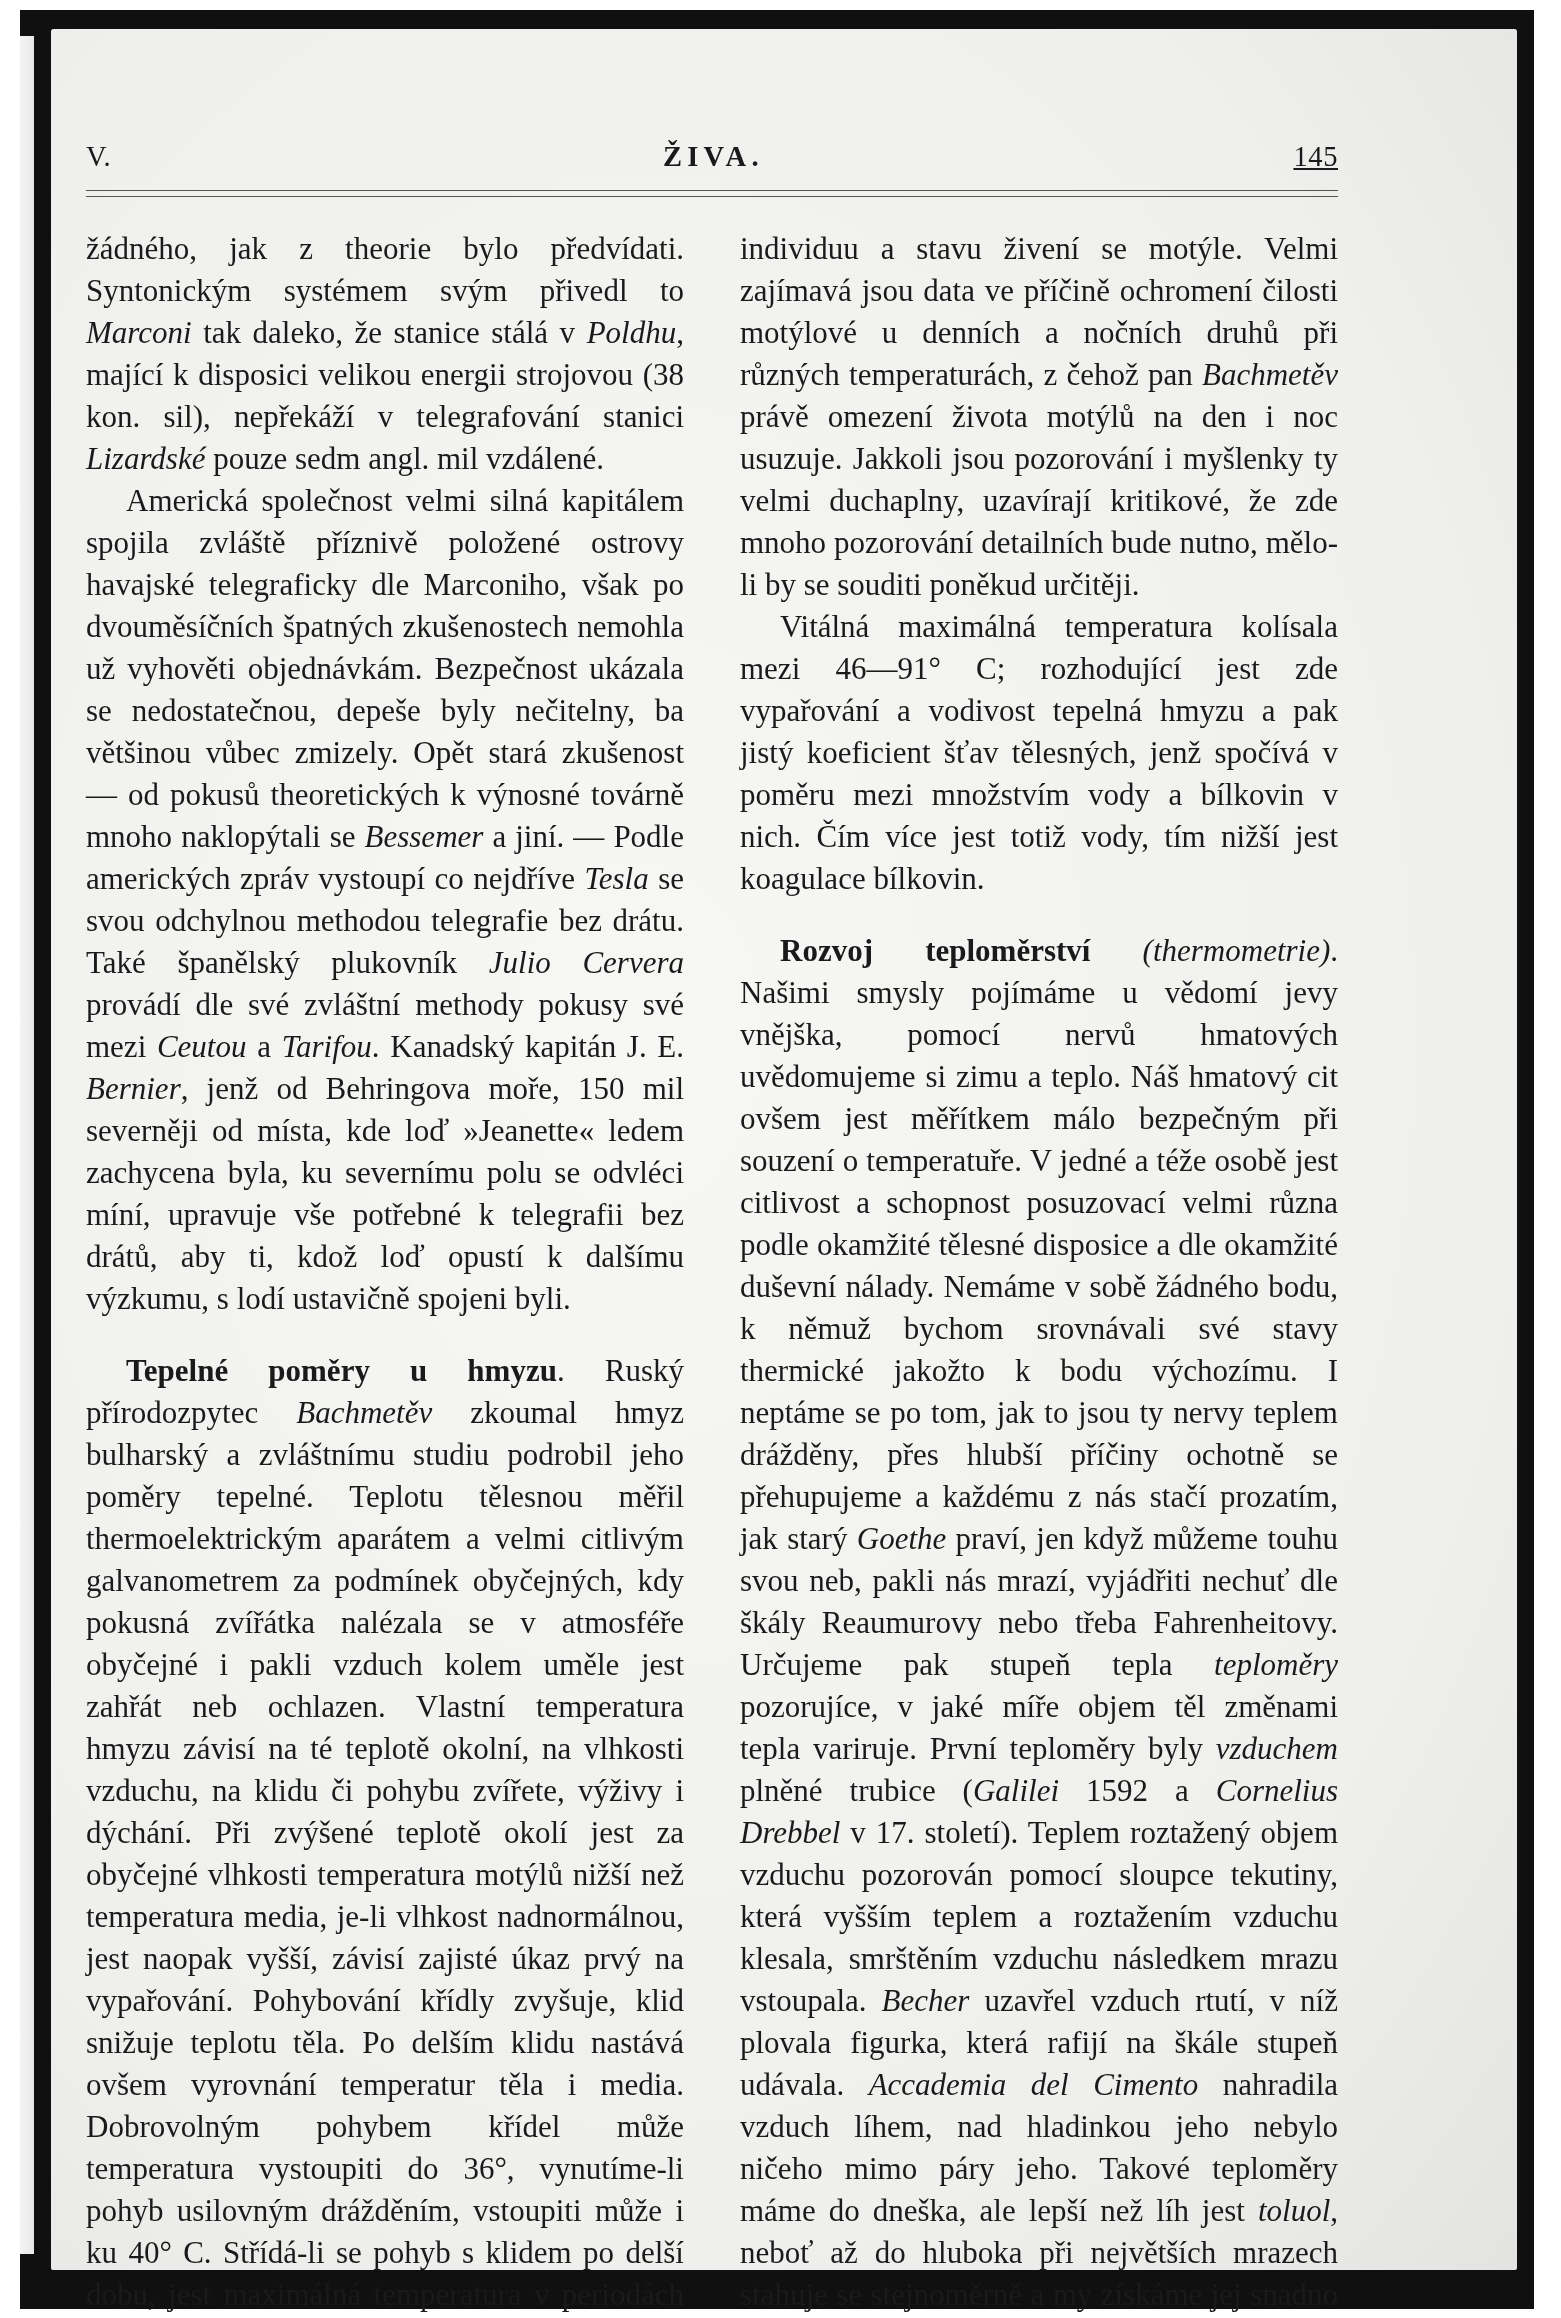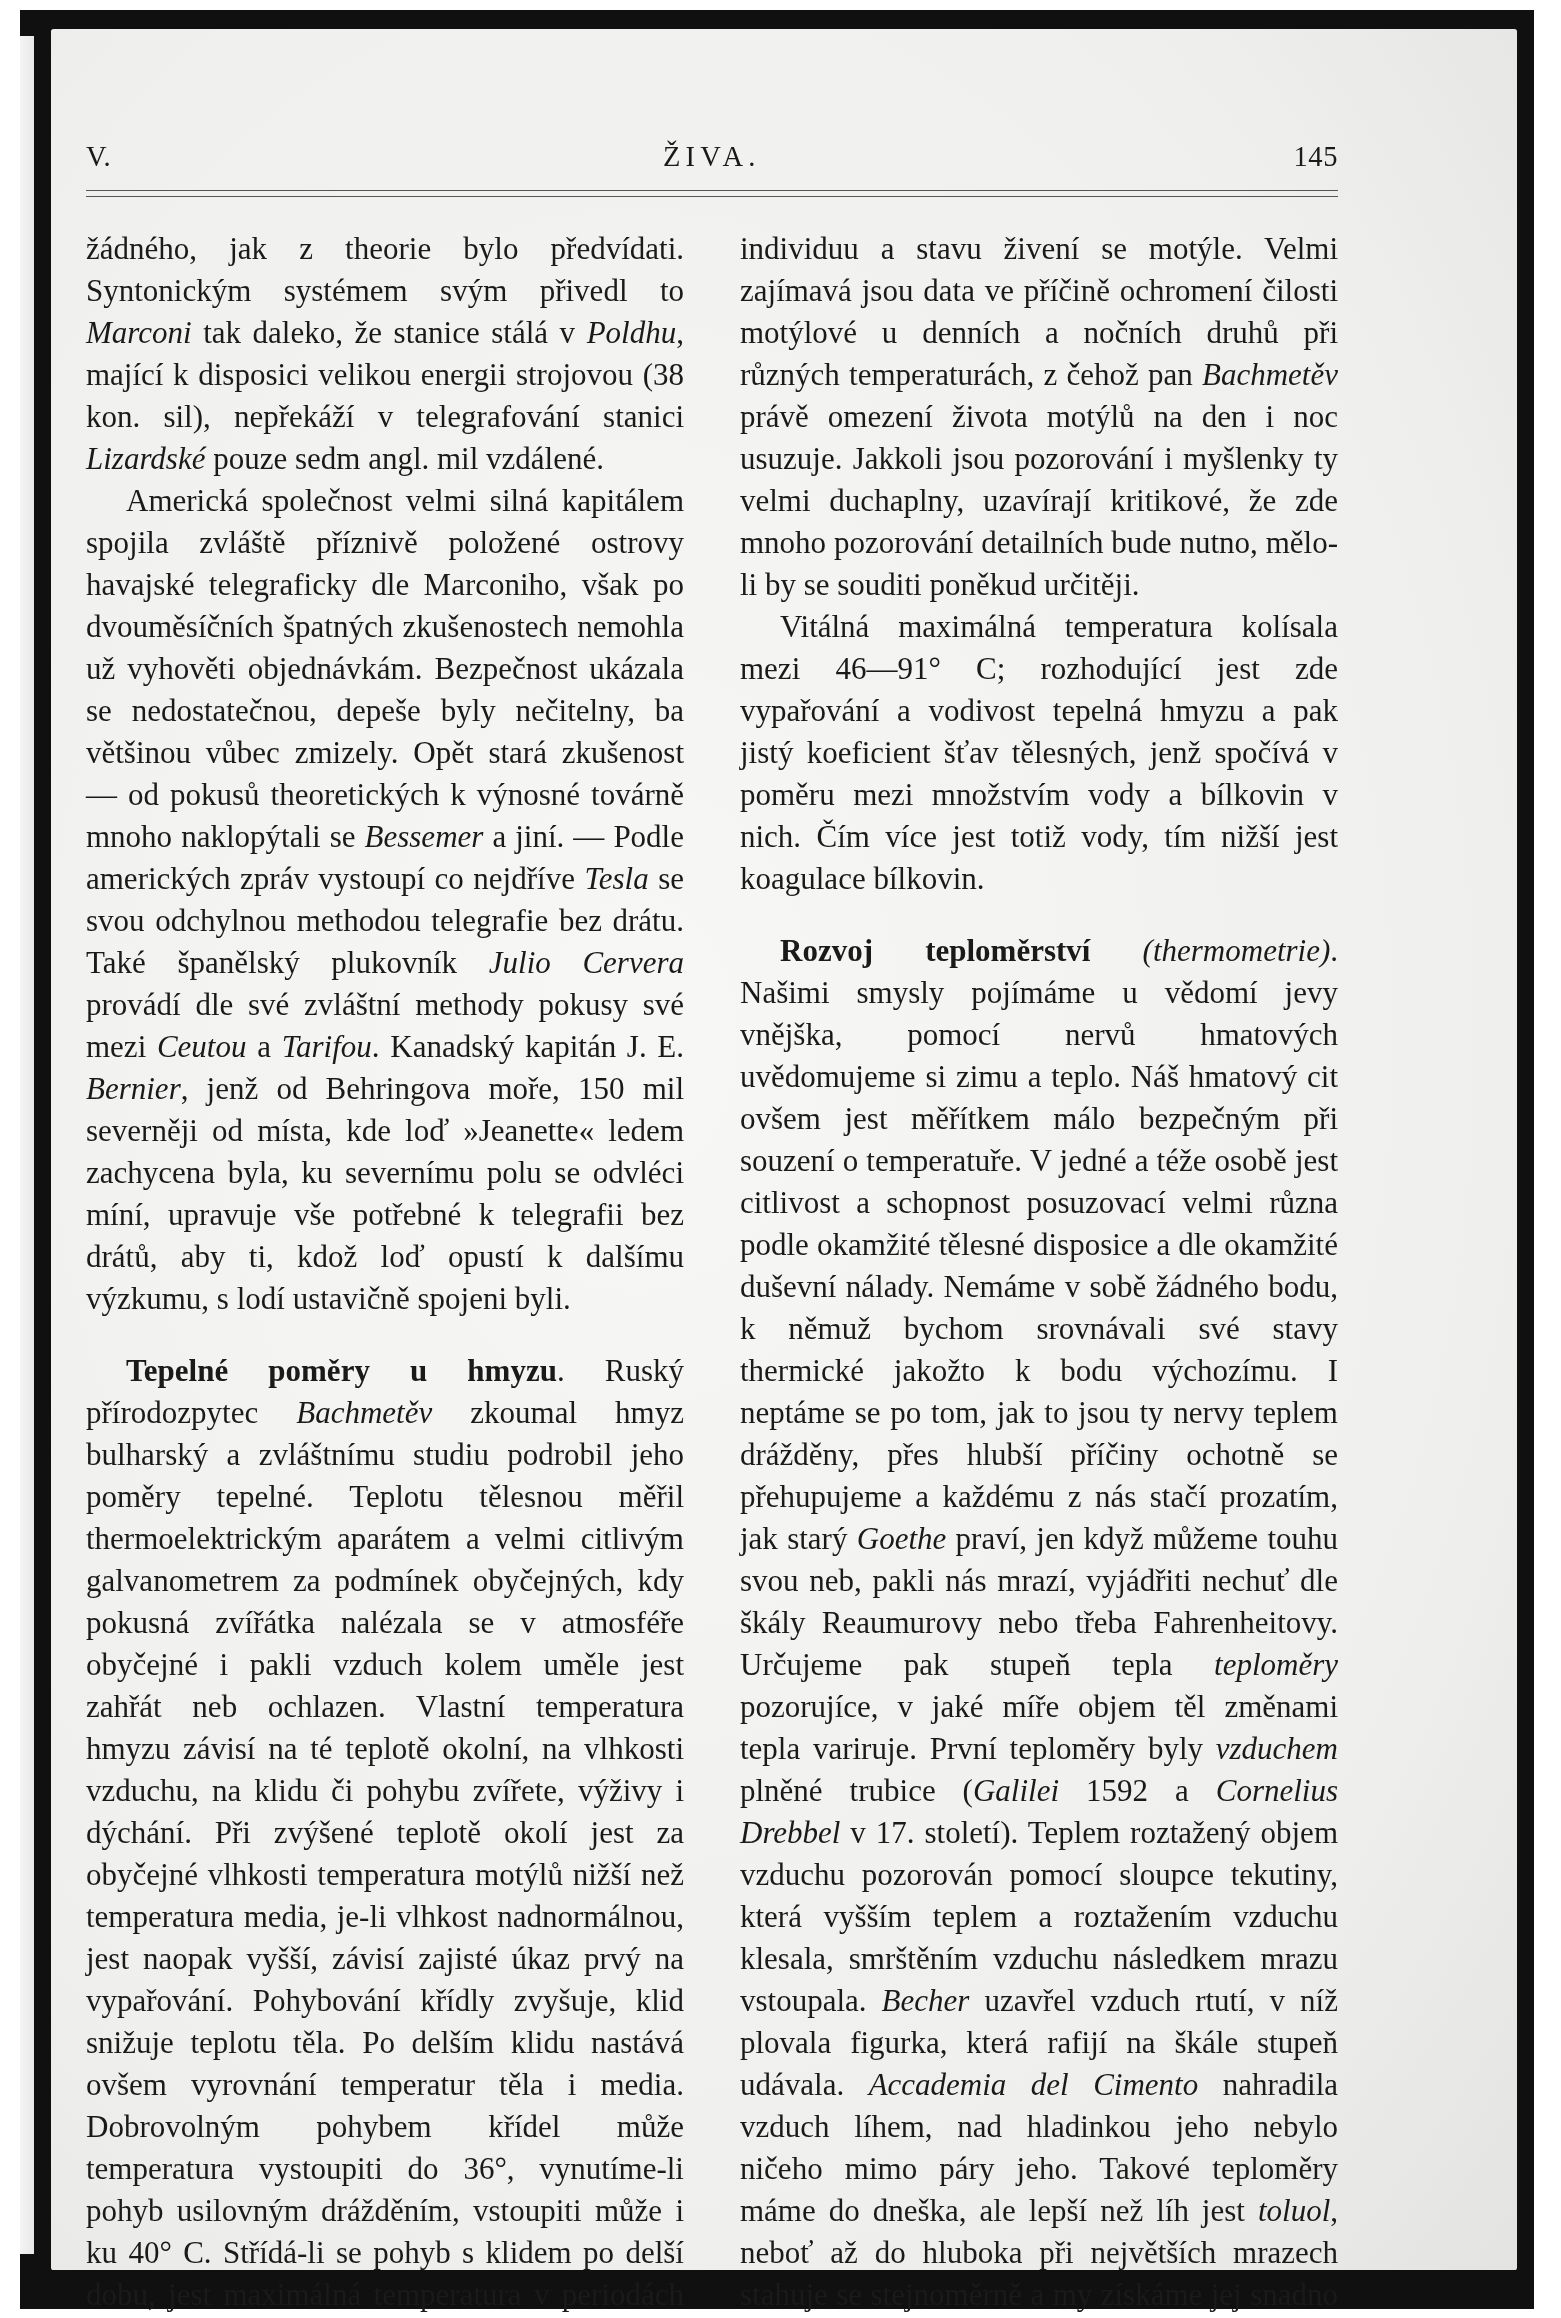--- a/index.html
+++ b/index.html
@@ -24,22 +24,22 @@
   .page-inner {
     position: absolute; left: 86px; top: 133px; width: 1252px;
     font-family: "Liberation Serif", "DejaVu Serif", serif;
     color: #1a1a1a;
   }
   .running-head {
     position: relative; height: 45px;
     font-size: 28.5px; letter-spacing: 0.6px;
   }
   .rh-left { position: absolute; left: 0; top: 7.8px; }
-  .rh-center { position: absolute; left: 577px; top: 7.8px; letter-spacing: 5.2px; }
-  .rh-right { position: absolute; right: 0; top: 7.8px; }
+  .rh-center { position: absolute; left: 577px; top: 7.8px; letter-spacing: 5.2px; font-weight: bold; }
+  .rh-right { position: absolute; right: 0; top: 7.8px; text-decoration: underline; }
   .rule {
     height: 5.8px; margin-top: 11.7px;
     border-top: 1.9px solid #555; border-bottom: 1.9px solid #555;
   }
   .columns {
     display: flex; justify-content: space-between;
     margin-top: 31px;
   }
   .col {
     width: 598px;

